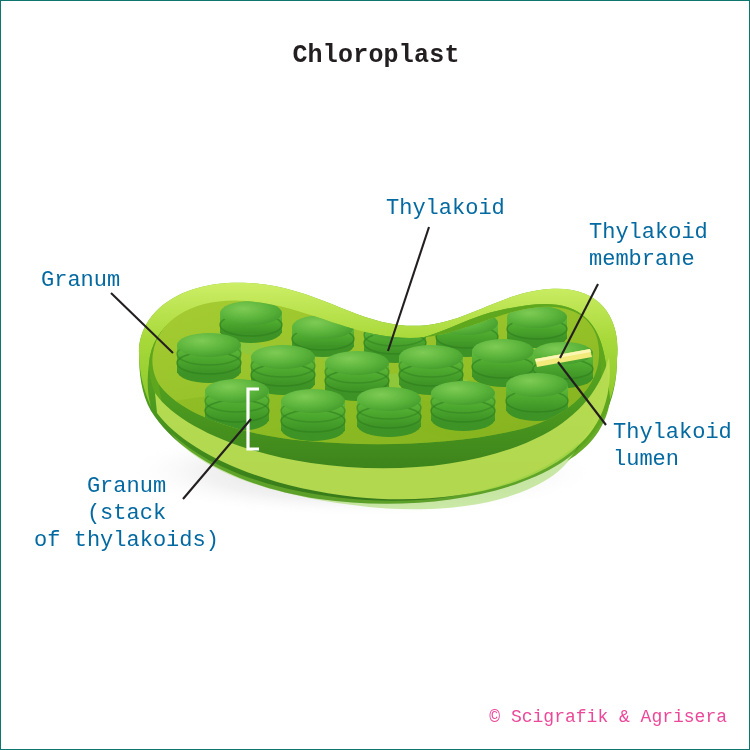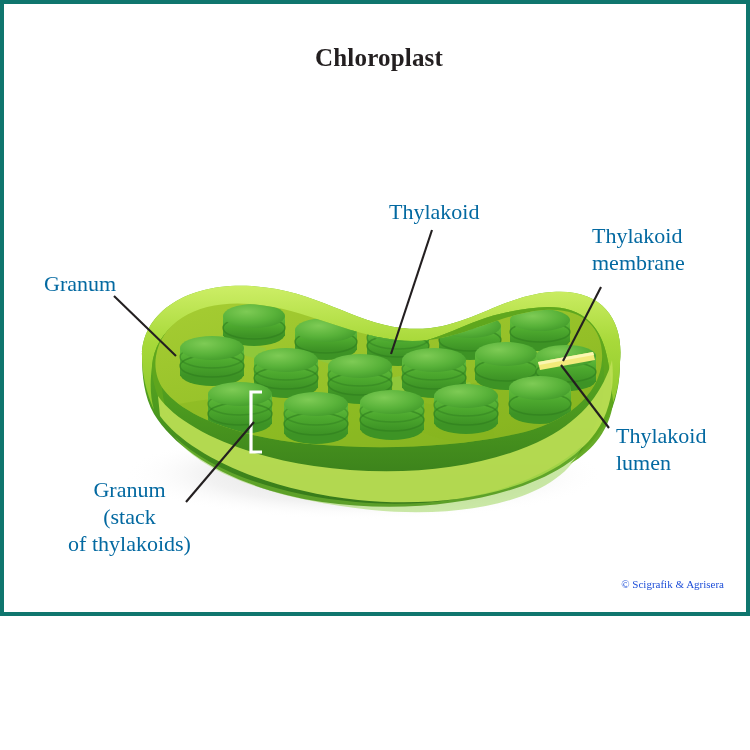--- a/index.html
+++ b/index.html
@@ -3,26 +3,26 @@
 <meta charset="utf-8">
 <style>
   html, body {
     margin: 0;
     padding: 0;
     background: #ffffff;
   }
   #canvas {
     position: relative;
     width: 750px;
-    height: 616px;
+    height: 750px;
     background: #ffffff;
-    border: 4px solid #0f766e;
+    border: 1px solid #0f766e;
     box-sizing: border-box;
     overflow: hidden;
-    font-family: Liberation Serif, serif;
+    font-family: Liberation Mono, monospace;
   }
 
   
   #title {
     position: absolute;
     top: 40px;
     left: 0;
     width: 750px;
     text-align: center;
     font-size: 25px;
@@ -47,22 +47,22 @@
 
   
   .leader { position: absolute; }
   .leader line { stroke: #231f20; stroke-width: 2.1; }
 
   
   #copyright {
     position: absolute;
     right: 22px;
     bottom: 22px;
-    font-size: 11px;
-    color: #1d4ed8;
+    font-size: 18px;
+    color: #ec4899;
   }
 
   
   #chloroplast-svg { position: absolute; left: 0; top: 0; }
 </style>
 </head>
 <body>
 
 <div id="canvas">
 

